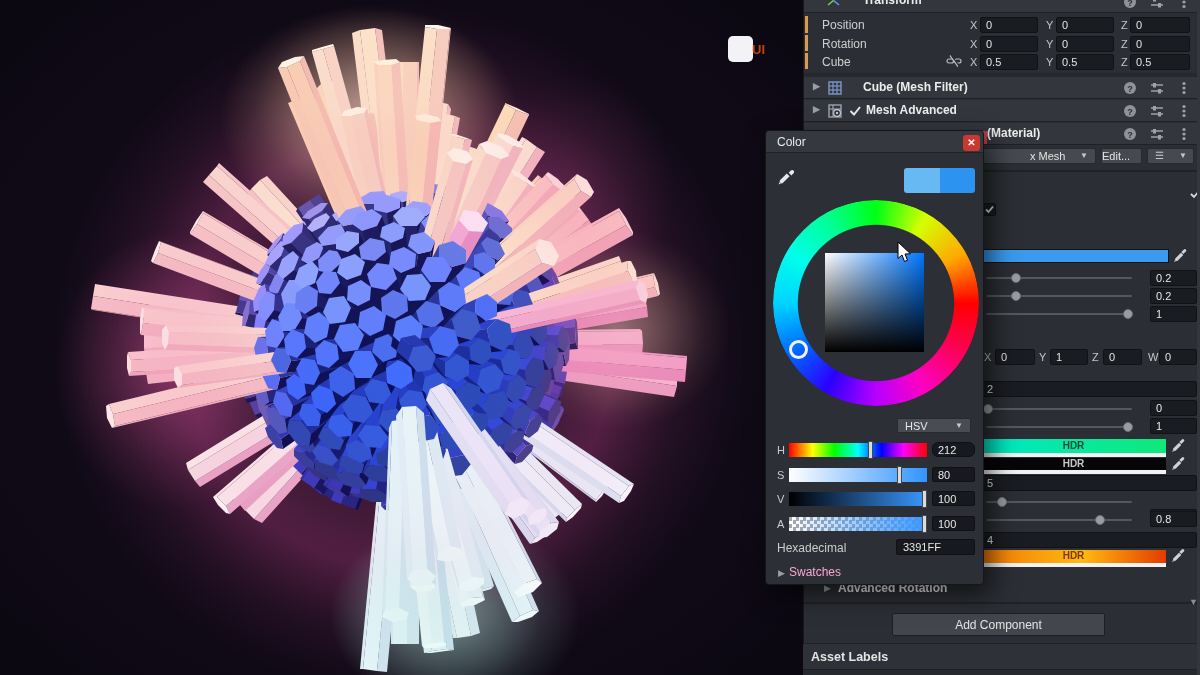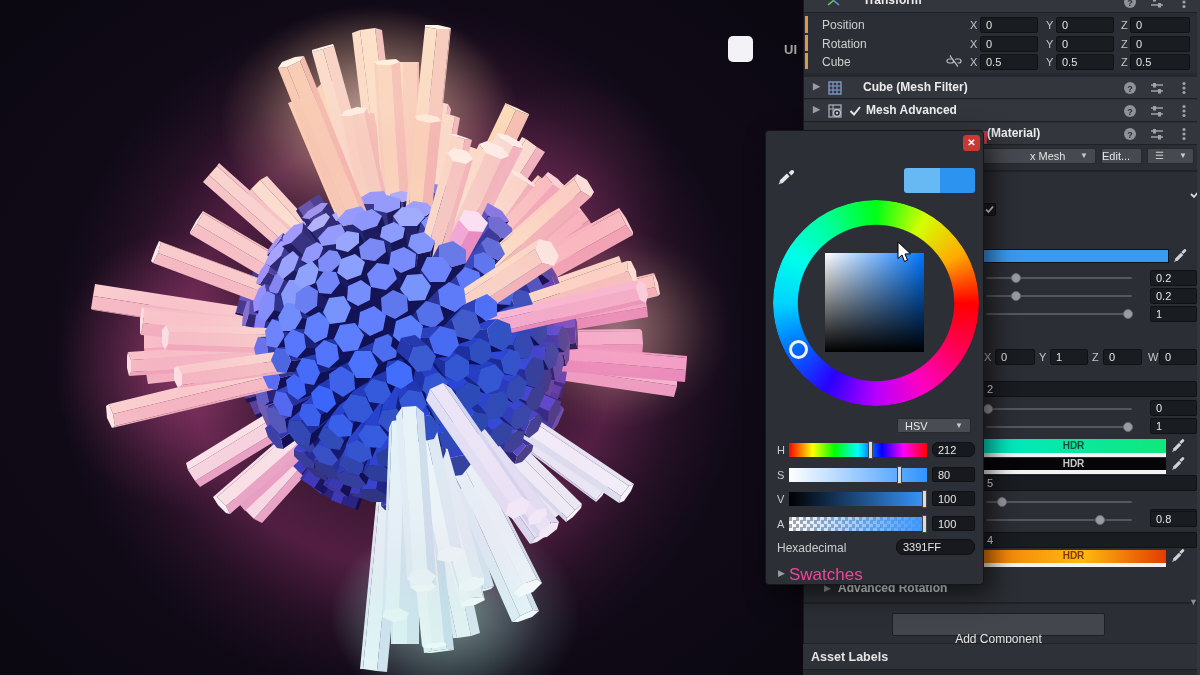--- a/index.html
+++ b/index.html
@@ -1093,21 +1093,21 @@
   </g>
   <ellipse cx="380" cy="105" rx="125" ry="95" fill="url(#glowC)" opacity="0.5"></ellipse>
   <ellipse cx="435" cy="615" rx="105" ry="85" fill="url(#glowW)" opacity="0.65"></ellipse>
   <ellipse cx="160" cy="350" rx="95" ry="115" fill="url(#glowL)" opacity="0.35"></ellipse>
   <ellipse cx="620" cy="330" rx="85" ry="85" fill="url(#glowC)" opacity="0.35"></ellipse>
   <ellipse cx="575" cy="185" rx="100" ry="110" fill="url(#glowL)" opacity="0.4"></ellipse>
   <ellipse cx="405" cy="345" rx="330" ry="335" fill="url(#glowP)" opacity="0.22"></ellipse>
 </svg>
 
 <div class="abs" style="left:728px;top:36px;width:25px;height:26px;background:#f2f2f7;border-radius:5px;z-index:3;"></div>
-<div class="abs" style="left:784px;top:42px;color:#a3a3a3;font-weight:bold;font-size:13px;z-index:3;">UI</div>
+<div class="abs" style="left:752px;top:42px;color:#c2410c;font-weight:bold;font-size:13px;z-index:3;">UI</div>
 
 <div id="panel" class="abs">
   <div style="left:0;top:0;width:1px;height:675px;background:#17191d;"></div>
 
   <div class="hdr" style="top:-9px;">
       <span class="t" style="top:2px;">Transform</span>
     <svg style="position:absolute;left:22px;top:2px" width="15" height="15" viewBox="0 0 15 15">
       <line x1="7.5" y1="7.5" x2="7.5" y2="1" stroke="#e25555" stroke-width="1.6"></line>
       <line x1="7.5" y1="7.5" x2="2" y2="12" stroke="#7ac84f" stroke-width="1.6"></line>
       <line x1="7.5" y1="7.5" x2="13" y2="12" stroke="#5a9de0" stroke-width="1.6"></line>
@@ -1340,30 +1340,33 @@
         <path d="M2.5 15.5 l1.2 -2.6 1.4 1.4 z" fill="#cfd2d6"></path>
       </svg></div>
 
   <span style="position:absolute;left:21px;top:583px;color:#9a9da2;font-size:9px;">▶</span>
   <div style="left:35px;top:581px;font-weight:bold;color:#e8e8e8;">Advanced Rotation</div>
 
   <div class="sline" style="top:602px;"></div>
 
   <span style="position:absolute;left:386px;top:597px;color:#8a8d92;font-size:9px;">▼</span>
 
-  <div class="btn" style="left:89px;top:613px;width:213px;height:23px;text-align:center;font-size:12px;padding-top:18px;border-color:#1d1f23;background:#43464d;">Add Component</div>
+  <div class="btn" style="left:89px;top:613px;width:213px;height:23px;text-align:center;font-size:12px;padding-top:4px;border-color:#1d1f23;background:#43464d;">Add Component</div>
 
   <div class="sline" style="top:643px;height:1px;"></div>
   <div style="left:0;top:644px;right:0;height:25px;background:#2e3137;"></div>
   <div style="left:8px;top:650px;font-weight:bold;color:#e4e4e4;font-size:12.5px;">Asset Labels</div>
   <div style="left:0;top:669px;right:0;height:6px;background:#26292e;border-top:1px solid #1d1f23;"></div>
   <div style="left:394px;top:0;width:3px;height:675px;background:#33363b;"></div>
 </div>
 
 <div id="dlg" class="abs">
+  <div id="dlgbar">
+      <span class="t">Color</span>
+    </div>
   <div id="dlgclose">✕</div>
 
   <svg style="position:absolute;left:10px;top:38px" width="18" height="18" viewBox="0 0 18 18">
     <path d="M11.2 2.2 l2.1-2.1 a1.9 1.9 0 0 1 2.7 2.7 l-2.1 2.1 z" fill="#e8e8e8" transform="translate(1.5,1.5)"></path>
     <path d="M10.8 4.4 l2.8 2.8 -6.6 6.6 a1.7 1.7 0 0 1 -2.4 0 l-0.4 -0.4 a1.7 1.7 0 0 1 0 -2.4 z" fill="#e8e8e8"></path>
     <path d="M2.5 15.5 l1.2 -2.6 1.4 1.4 z" fill="#e8e8e8"></path>
   </svg>
 
   <div style="position:absolute;left:138px;top:37px;width:71px;height:25px;border-radius:3px;overflow:hidden;">
     <div style="position:absolute;left:0;top:0;width:50%;height:100%;background:#66b9f2;"></div>
@@ -1406,17 +1409,17 @@
 
   <div class="sl-lbl" style="position:absolute;top:386.5px;">A</div>
   <div class="sl-bar" style="position:absolute;top:385.5px;
      background:linear-gradient(to right, rgba(58,151,255,0), rgba(58,151,255,1)),
        repeating-conic-gradient(#ffffff 0% 25%, #a8a8a8 0% 50%) 0 0/7px 7px;">
      <div class="mark" style="position:absolute;left:134px;"></div>
     </div>
   <div class="sl-val" style="position:absolute;top:384.5px;">100</div>
 
   <div style="position:absolute;left:11px;top:410px;color:#cccccc;font-size:12px;">Hexadecimal</div>
-  <div style="position:absolute;left:130px;top:408px;width:79px;height:16px;background:#17191e;border:1px solid #0f1115;border-radius:7px;color:#e6e6e6;font-size:11px;padding:1px 0 0 6px;">3391FF</div>
+  <div style="position:absolute;left:130px;top:408px;width:79px;height:16px;background:#17191e;border:1px solid #0f1115;border-radius:2px;color:#e6e6e6;font-size:11px;padding:1px 0 0 6px;">3391FF</div>
 
   <span style="position:absolute;left:12px;top:437px;color:#9a9da2;font-size:9px;">▶</span>
-  <div style="position:absolute;left:23px;top:434px;color:#ec4899;font-size:17px;">Swatches</div>
+  <div style="position:absolute;left:23px;top:434px;color:#f9a8d4;font-size:12px;">Swatches</div>
 </div>
 
 </body></html>

